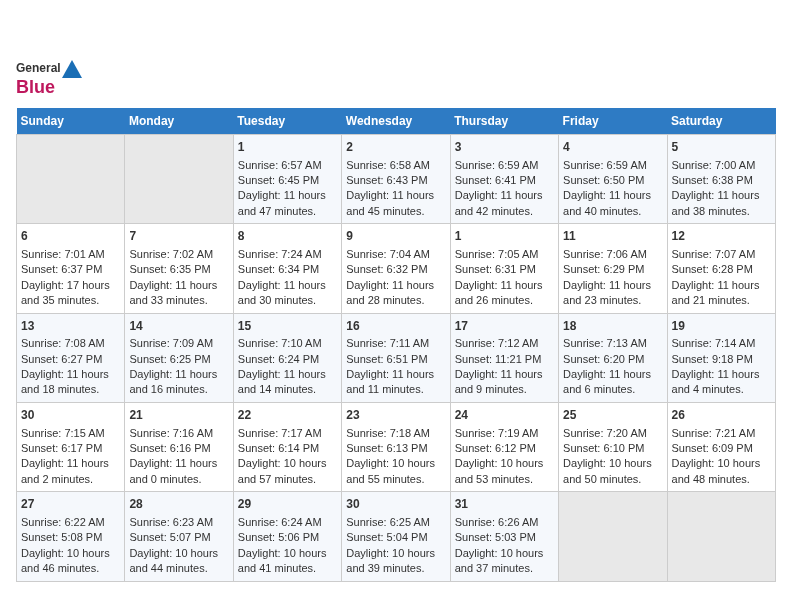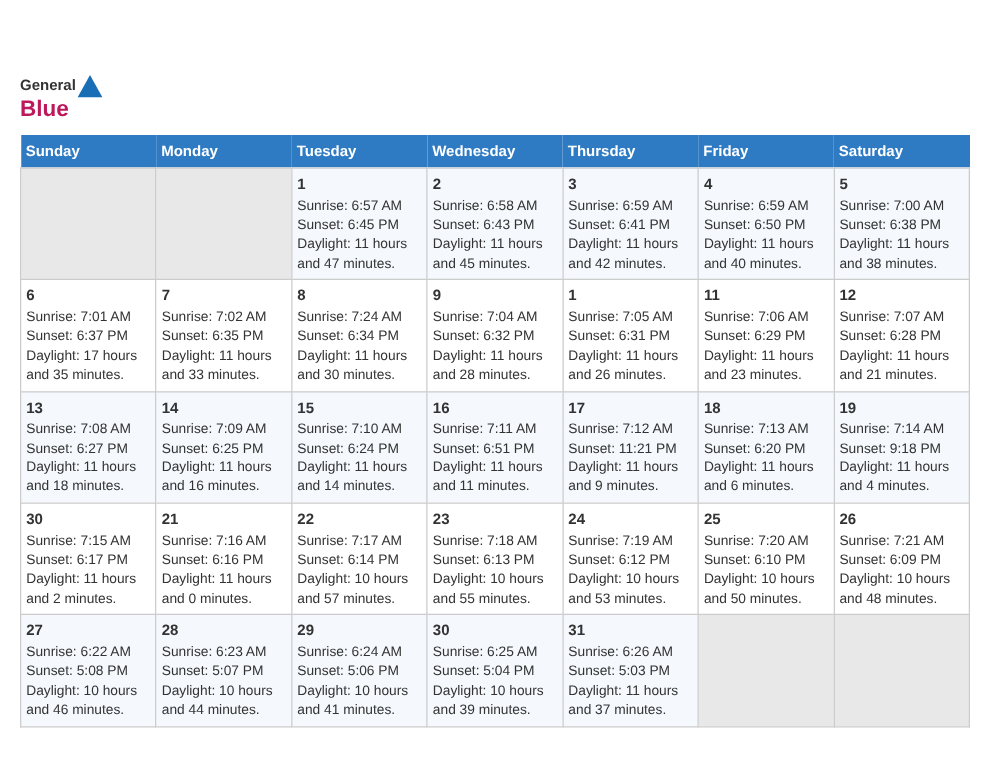--- a/index.html
+++ b/index.html
@@ -139,18 +139,18 @@
         <td><span class="day-num">23</span><span>Sunrise: 7:18 AM</span><br><span>Sunset: 6:13 PM</span><br><span>Daylight: 10 hours and 55 minutes.</span></td>
         <td><span class="day-num">24</span><span>Sunrise: 7:19 AM</span><br><span>Sunset: 6:12 PM</span><br><span>Daylight: 10 hours and 53 minutes.</span></td>
         <td><span class="day-num">25</span><span>Sunrise: 7:20 AM</span><br><span>Sunset: 6:10 PM</span><br><span>Daylight: 10 hours and 50 minutes.</span></td>
         <td><span class="day-num">26</span><span>Sunrise: 7:21 AM</span><br><span>Sunset: 6:09 PM</span><br><span>Daylight: 10 hours and 48 minutes.</span></td>
       </tr>
       <tr>
         <td><span class="day-num">27</span><span>Sunrise: 6:22 AM</span><br><span>Sunset: 5:08 PM</span><br><span>Daylight: 10 hours and 46 minutes.</span></td>
         <td><span class="day-num">28</span><span>Sunrise: 6:23 AM</span><br><span>Sunset: 5:07 PM</span><br><span>Daylight: 10 hours and 44 minutes.</span></td>
         <td><span class="day-num">29</span><span>Sunrise: 6:24 AM</span><br><span>Sunset: 5:06 PM</span><br><span>Daylight: 10 hours and 41 minutes.</span></td>
         <td><span class="day-num">30</span><span>Sunrise: 6:25 AM</span><br><span>Sunset: 5:04 PM</span><br><span>Daylight: 10 hours and 39 minutes.</span></td>
-        <td><span class="day-num">31</span><span>Sunrise: 6:26 AM</span><br><span>Sunset: 5:03 PM</span><br><span>Daylight: 11 hours and 37 minutes.</span></td>
+        <td><span class="day-num">31</span><span>Sunrise: 6:26 AM</span><br><span>Sunset: 5:03 PM</span><br><span>Daylight: 10 hours and 37 minutes.</span></td>
         <td class="empty"></td>
         <td class="empty"></td>
       </tr>
     </tbody>
 </table>
 
 </body></html>

